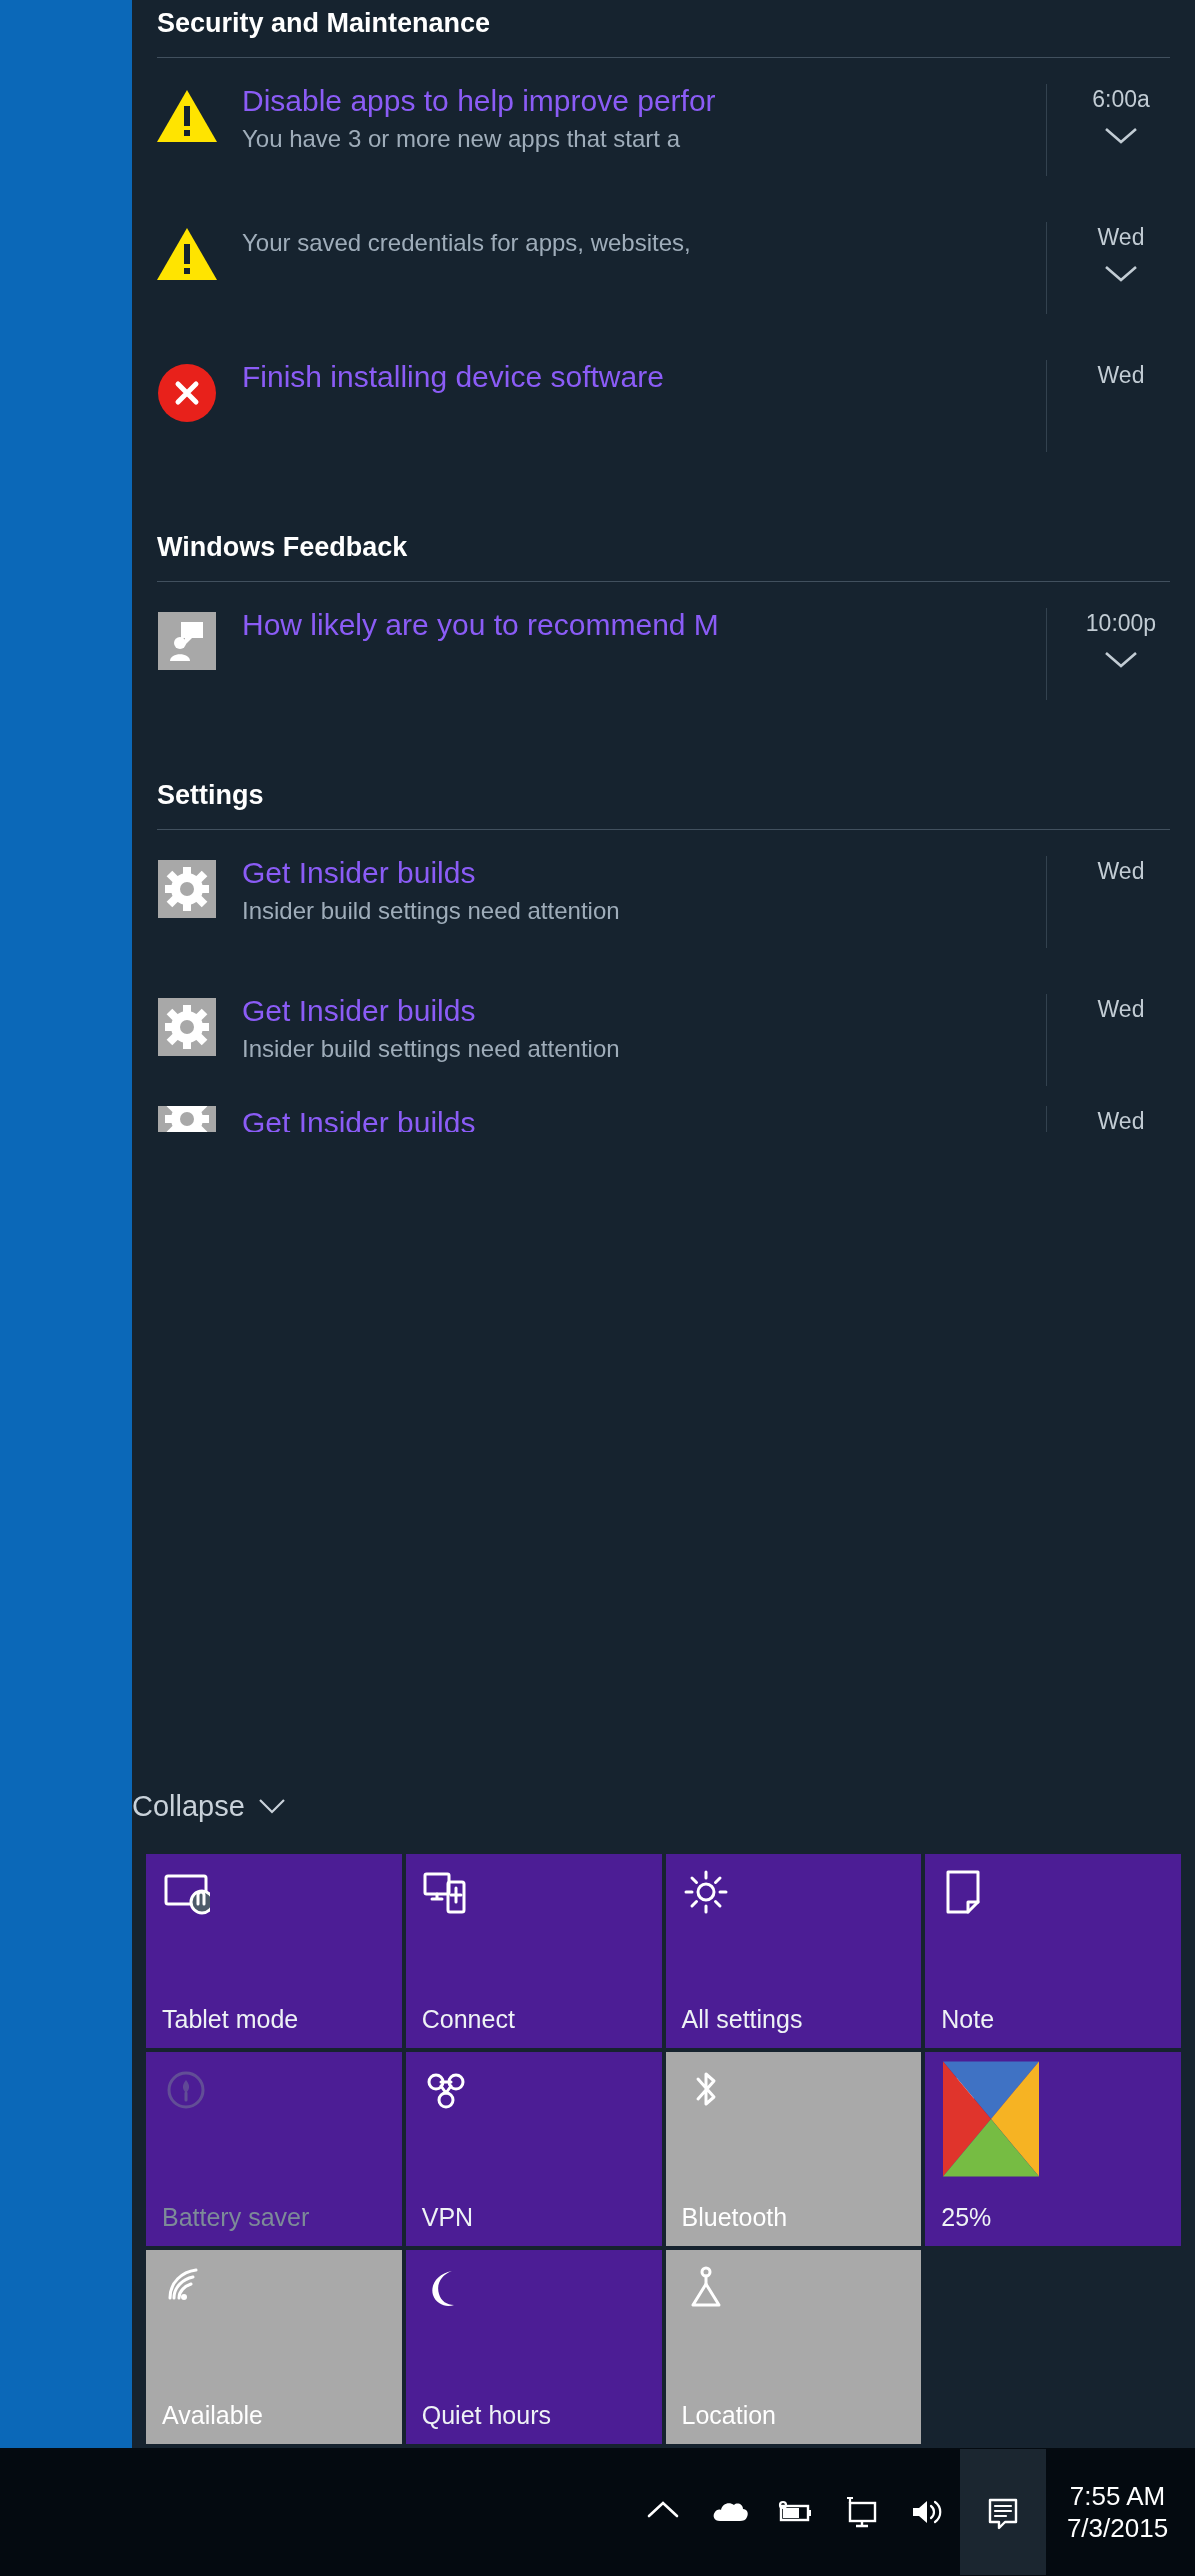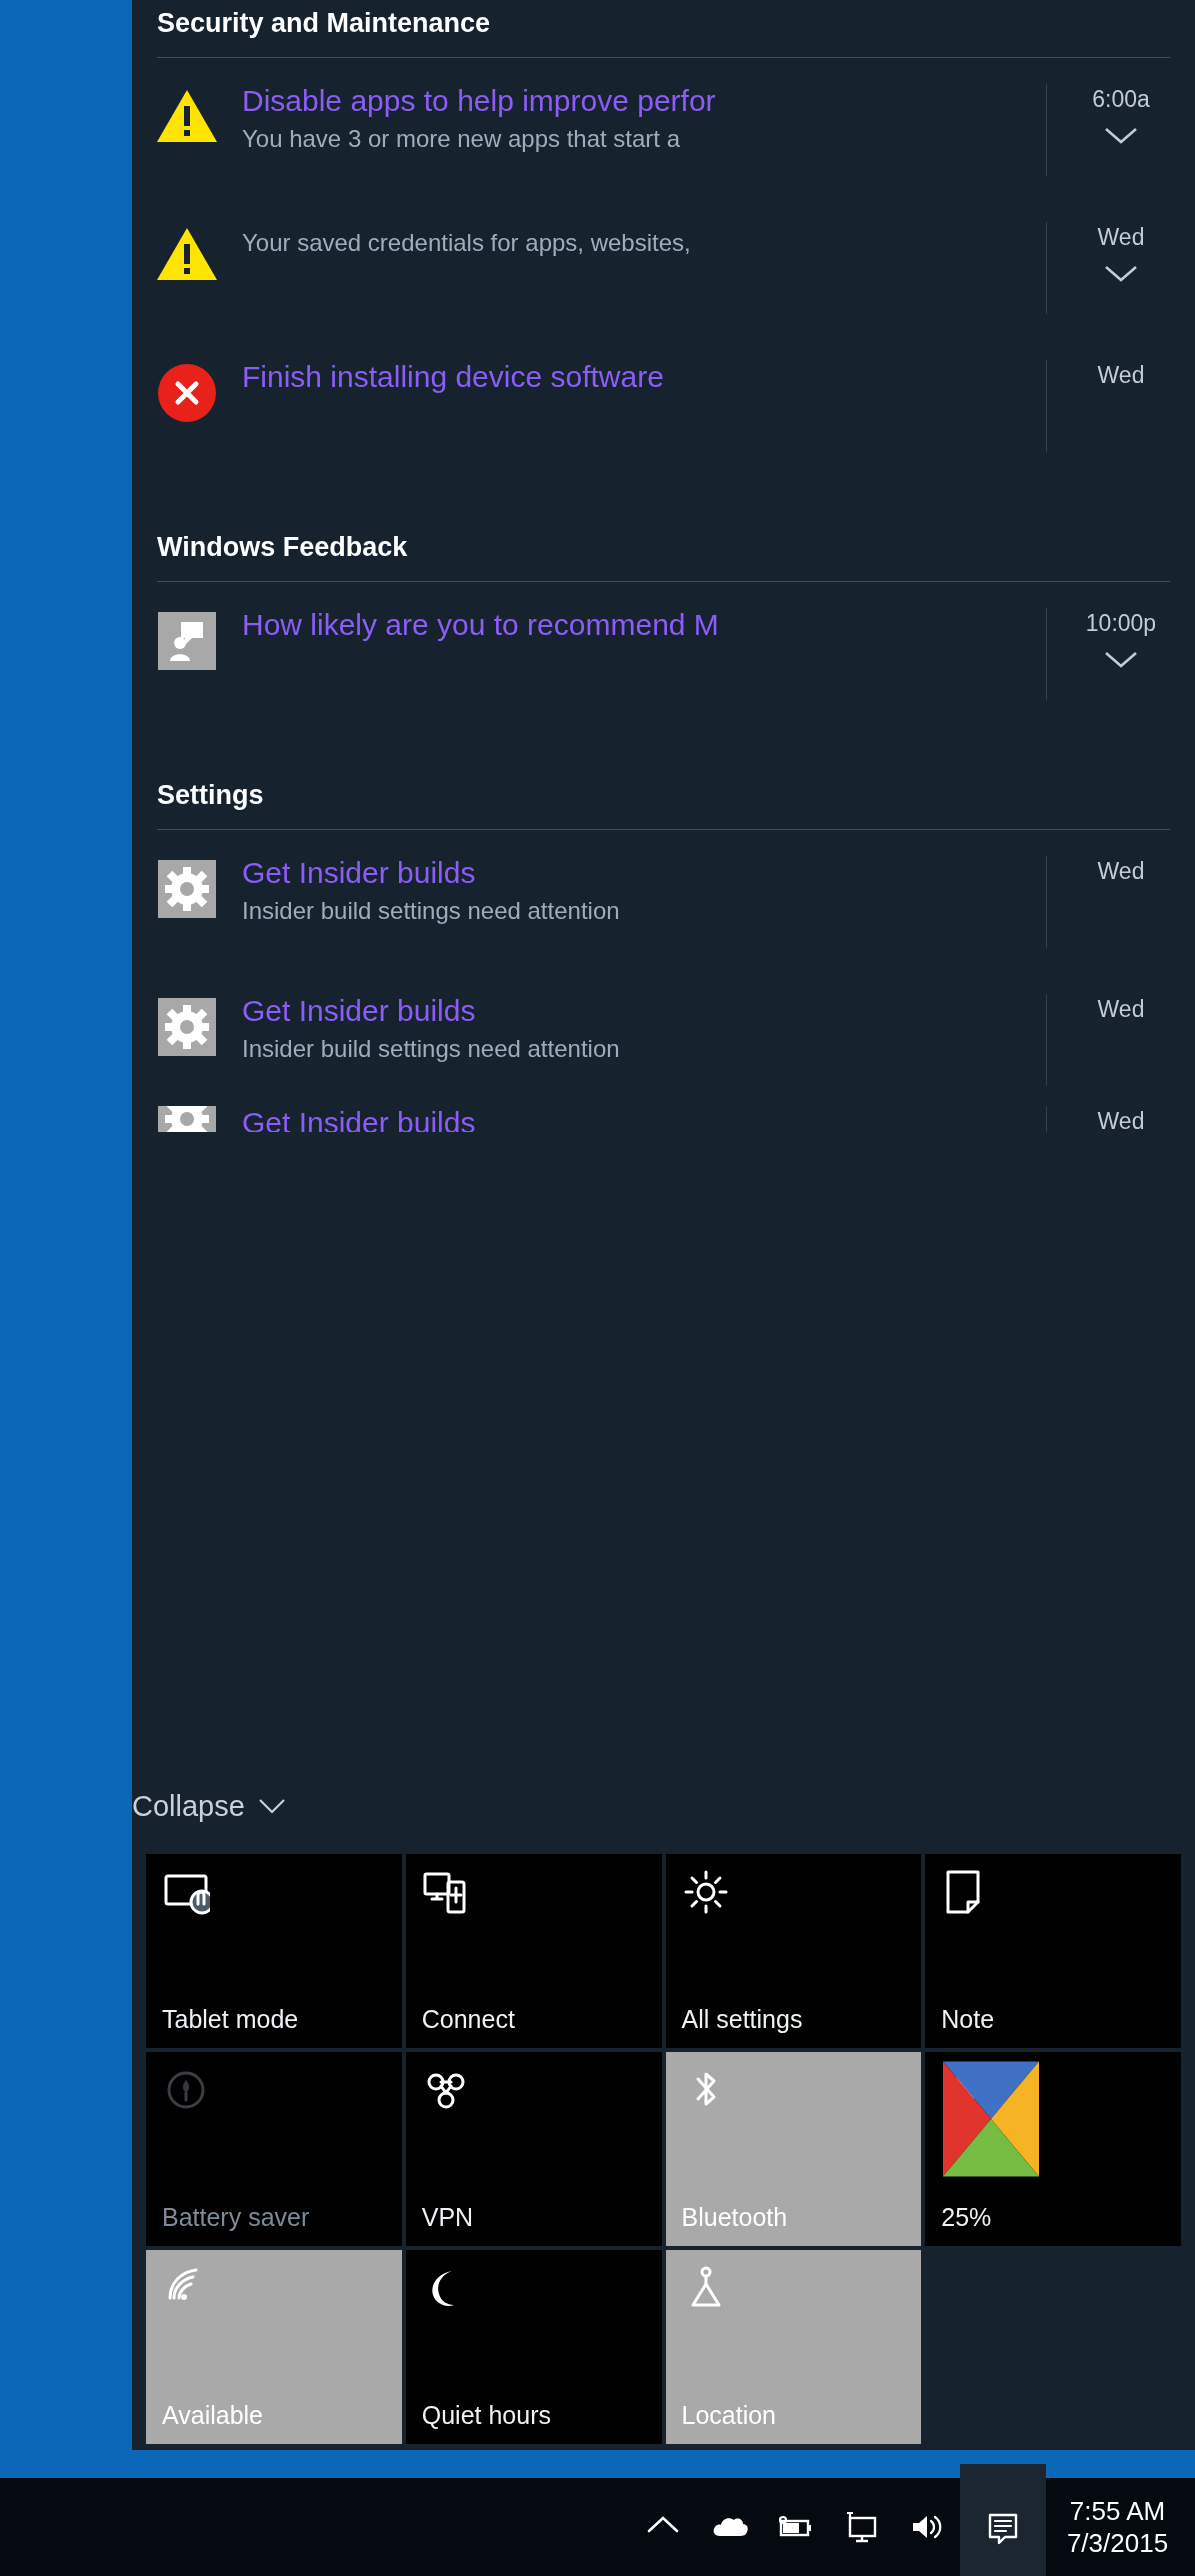--- a/index.html
+++ b/index.html
@@ -175,21 +175,21 @@
   
   .tiles {
     flex: 0 0 auto;
     display: grid;
     grid-template-columns: repeat(4, 1fr);
     gap: 4px;
     padding: 0 14px 6px 14px;
   }
   .tile {
     height: 194px;
-    background: #000000;
+    background: #4c1d95;
     position: relative;
     padding: 14px 16px;
     display: flex; flex-direction: column; justify-content: space-between;
     cursor: pointer;
   }
   .tile.on { background: #a9a9a9; }
   .tile-icon { height: 62px; display: flex; align-items: flex-start; }
   .tile-label {
     color: #eef2f5;
     font-size: 25px;
@@ -202,21 +202,21 @@
   
   .color-test {
     position: absolute;
     left: 18px; top: 8px;
     width: 96px; height: 118px;
   }
 
   
   .taskbar {
     position: absolute; left: 0; bottom: 0;
-    width: 1195px; height: 98px;
+    width: 1195px; height: 128px;
     background: #040a10;
     display: flex; align-items: center; justify-content: flex-end;
   }
   .tray {
     display: flex; align-items: center; gap: 0px;
     height: 126px;
   }
   .tray-item {
     width: 66px; height: 126px;
     display: flex; align-items: center; justify-content: center;

